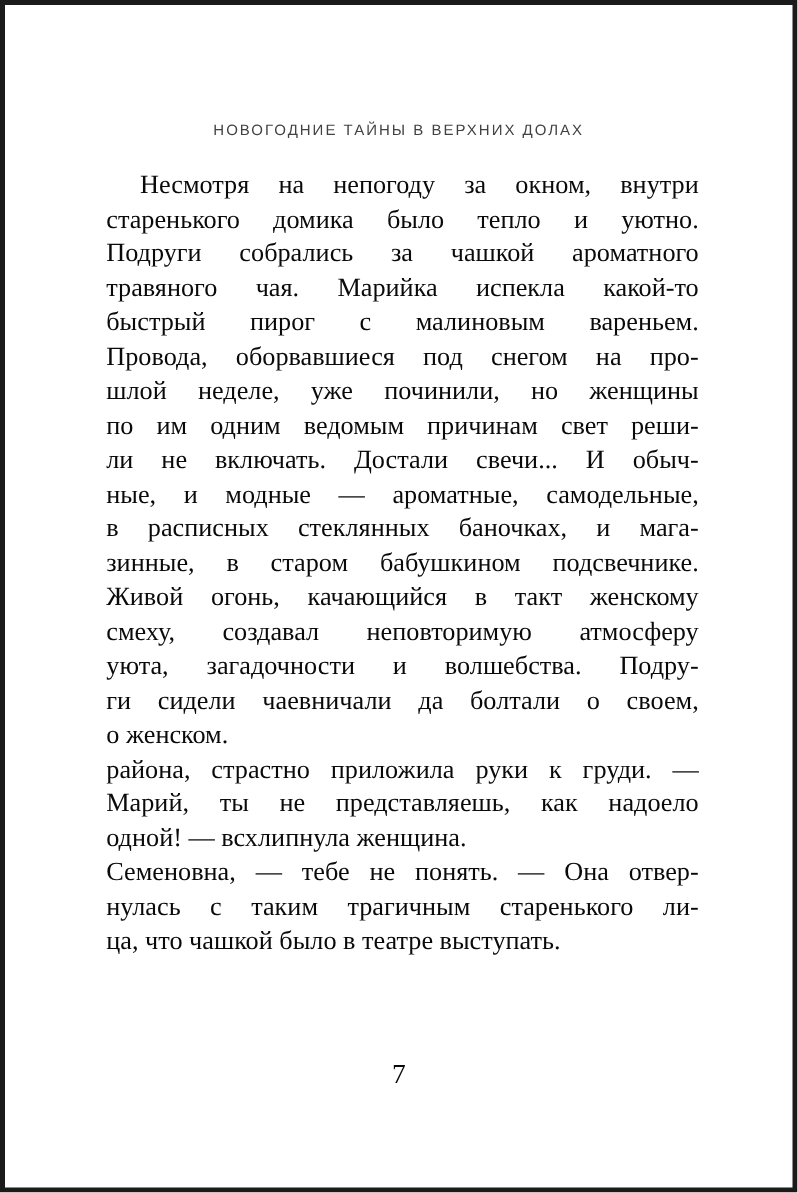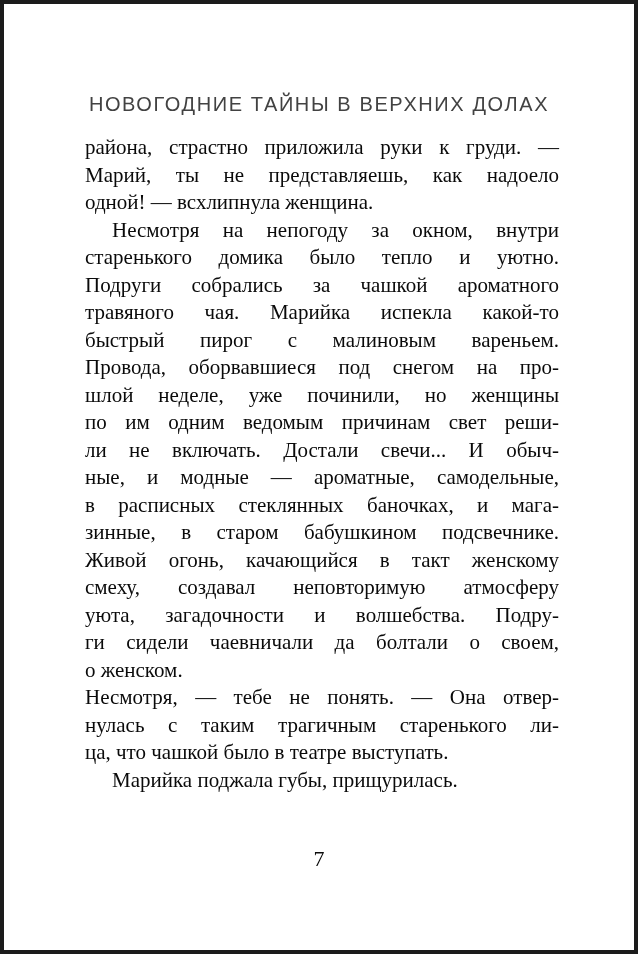--- a/index.html
+++ b/index.html
@@ -23,21 +23,21 @@
     border: 4px solid var(--border);
     overflow: hidden;
   }
   .running-header {
     position: absolute;
     top: 92px;
     left: 0;
     right: 0;
     text-align: center;
     font-family: "Liberation Sans", sans-serif;
-    font-size: 20px;
+    font-size: 12px;
     font-weight: 400;
     line-height: 16px;
     letter-spacing: 1.6px;
     color: var(--header-text);
     white-space: nowrap;
   }
   .text-block {
     position: absolute;
     top: 130px;
     left: 81px;
@@ -71,47 +71,44 @@
   }
 </style>
 </head>
 <body>
 
 <div class="page">
   <div class="running-header">НОВОГОДНИЕ ТАЙНЫ В ВЕРХНИХ ДОЛАХ</div>
 
   <div class="text-block">
       <div class="paragraph">
-        <div class="line">района, страстно приложила руки к груди. —</div>
-        <div class="line">Марий, ты не представляешь, как надоело</div>
-        <div class="line last">одной! — всхлипнула женщина.</div>
-      </div>
-      <div class="paragraph">
         <div class="line indent">Несмотря на непогоду за окном, внутри</div>
         <div class="line">старенького домика было тепло и уютно.</div>
         <div class="line">Подруги собрались за чашкой ароматного</div>
         <div class="line">травяного чая. Марийка испекла какой-то</div>
         <div class="line">быстрый пирог с малиновым вареньем.</div>
         <div class="line">Провода, оборвавшиеся под снегом на про-</div>
         <div class="line">шлой неделе, уже починили, но женщины</div>
         <div class="line">по им одним ведомым причинам свет реши-</div>
         <div class="line">ли не включать. Достали свечи... И обыч-</div>
         <div class="line">ные, и модные — ароматные, самодельные,</div>
         <div class="line">в расписных стеклянных баночках, и мага-</div>
         <div class="line">зинные, в старом бабушкином подсвечнике.</div>
         <div class="line">Живой огонь, качающийся в такт женскому</div>
         <div class="line">смеху, создавал неповторимую атмосферу</div>
         <div class="line">уюта, загадочности и волшебства. Подру-</div>
         <div class="line">ги сидели чаевничали да болтали о своем,</div>
         <div class="line last">о женском.</div>
       </div>
       <div class="paragraph">
-        <div class="line">Несмотря, — тебе не понять. — Она отвер-</div>
+        <div class="line">района, страстно приложила руки к груди. —</div>
+        <div class="line">Марий, ты не представляешь, как надоело</div>
+        <div class="line last">одной! — всхлипнула женщина.</div>
+      </div>
+      <div class="paragraph">
+        <div class="line">Семеновна, — тебе не понять. — Она отвер-</div>
         <div class="line">нулась с таким трагичным старенького ли-</div>
         <div class="line last">ца, что чашкой было в театре выступать.</div>
-      </div>
-      <div class="paragraph">
-        <div class="line last indent">Марийка поджала губы, прищурилась.</div>
       </div>
     </div>
 
   <div class="page-number">7</div>
 </div>
 
 </body></html>

